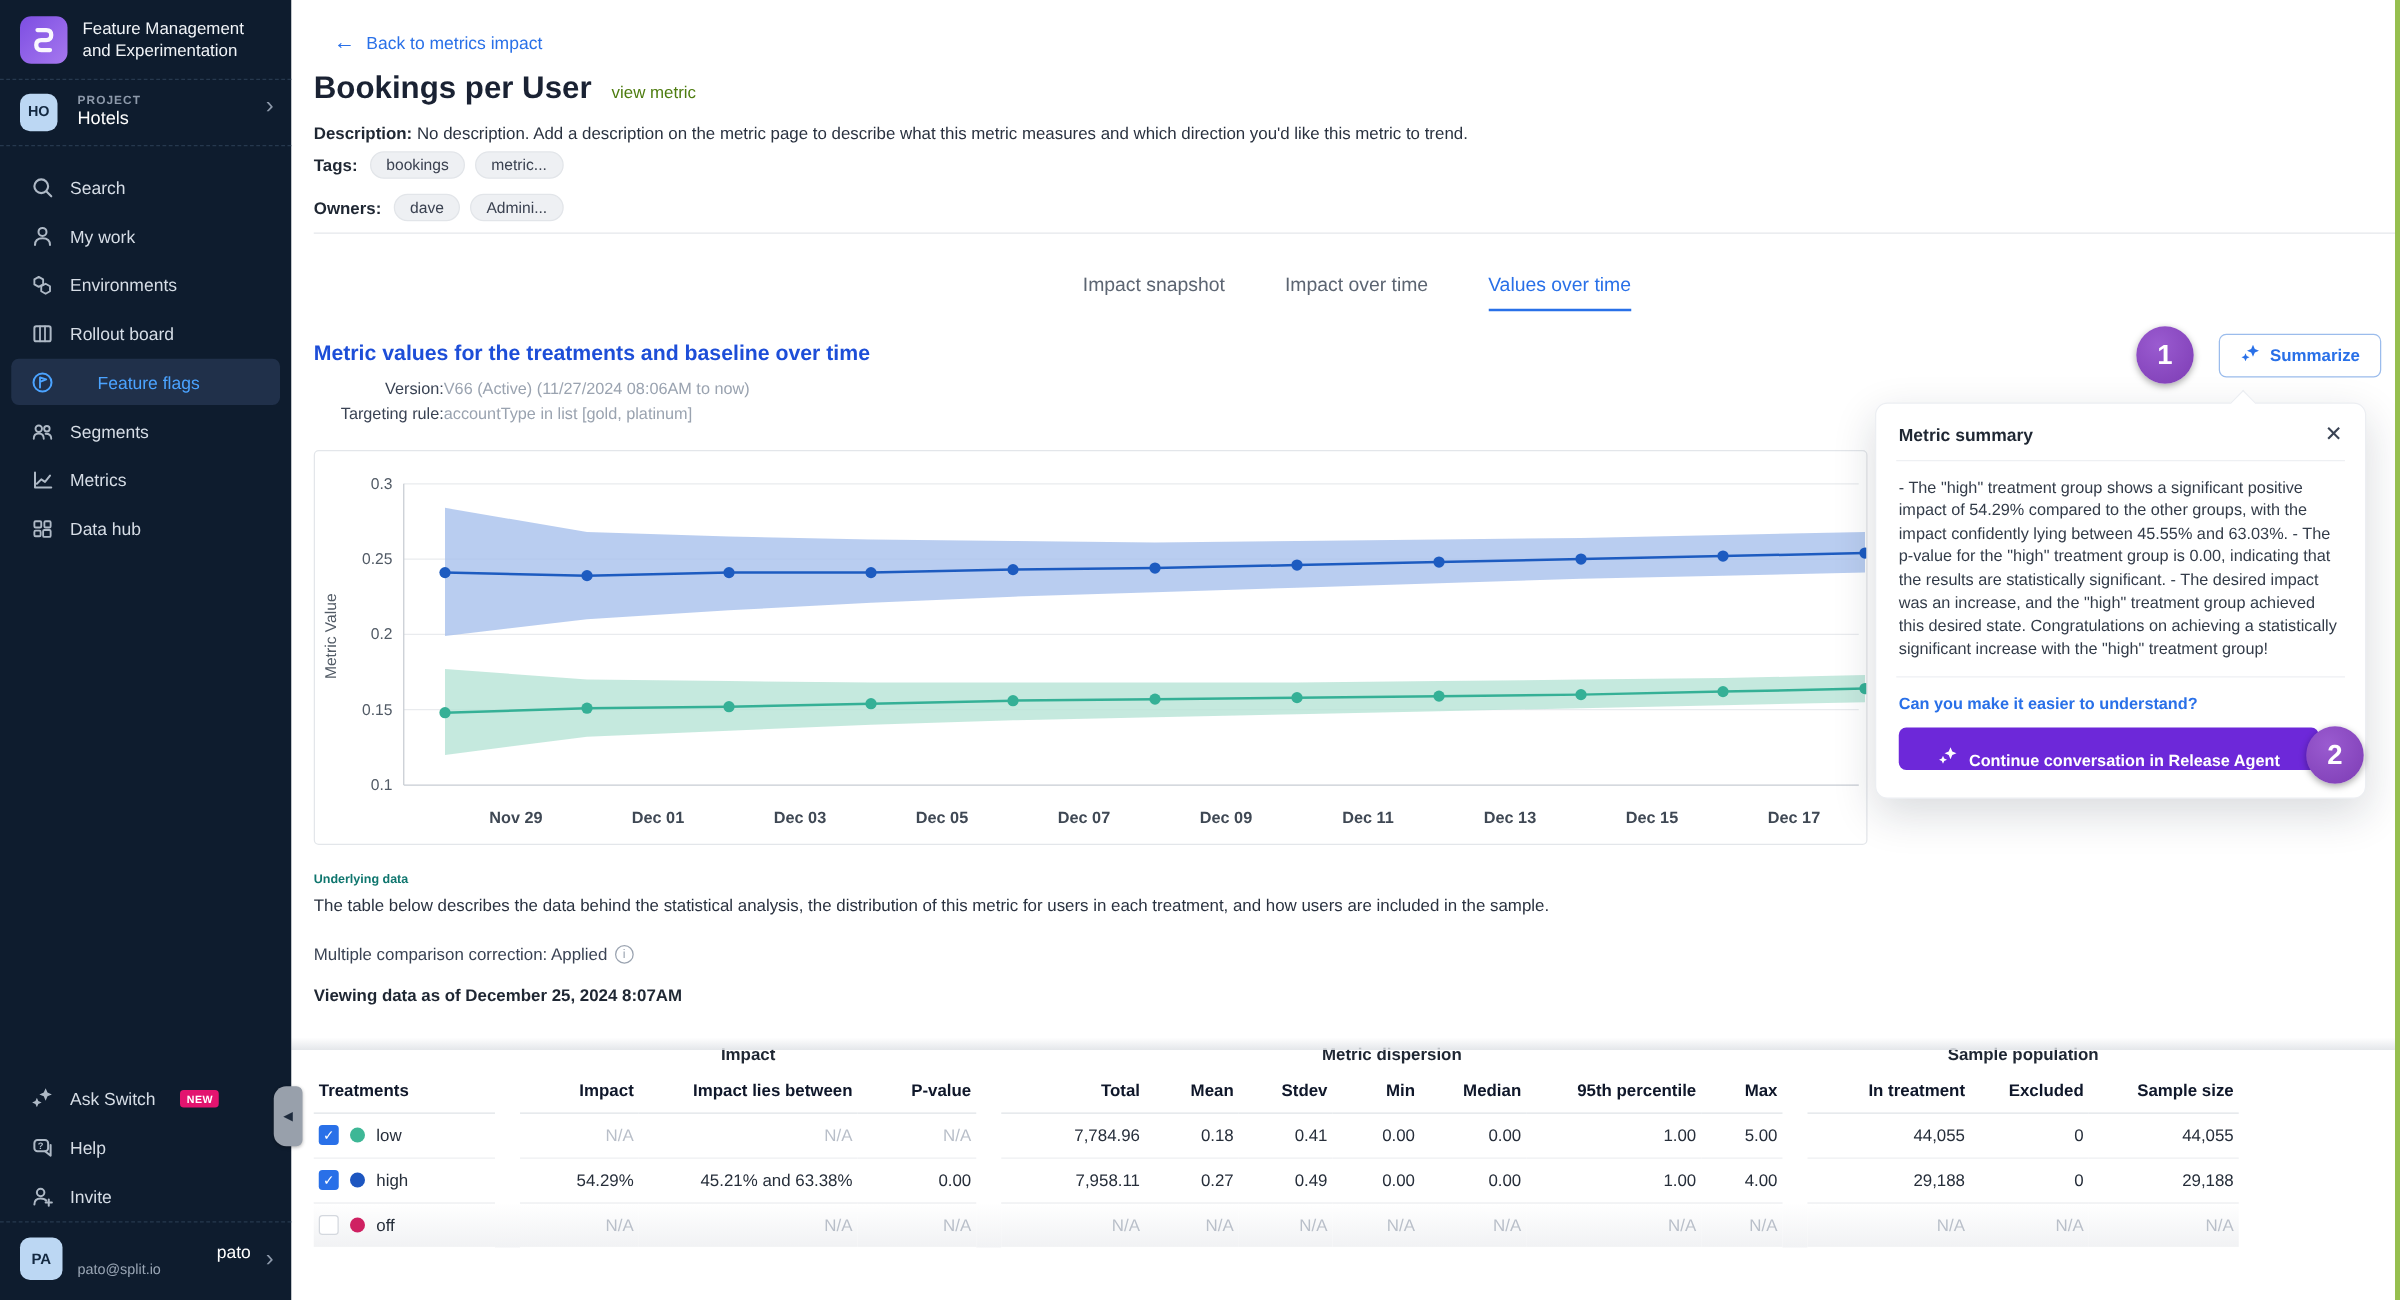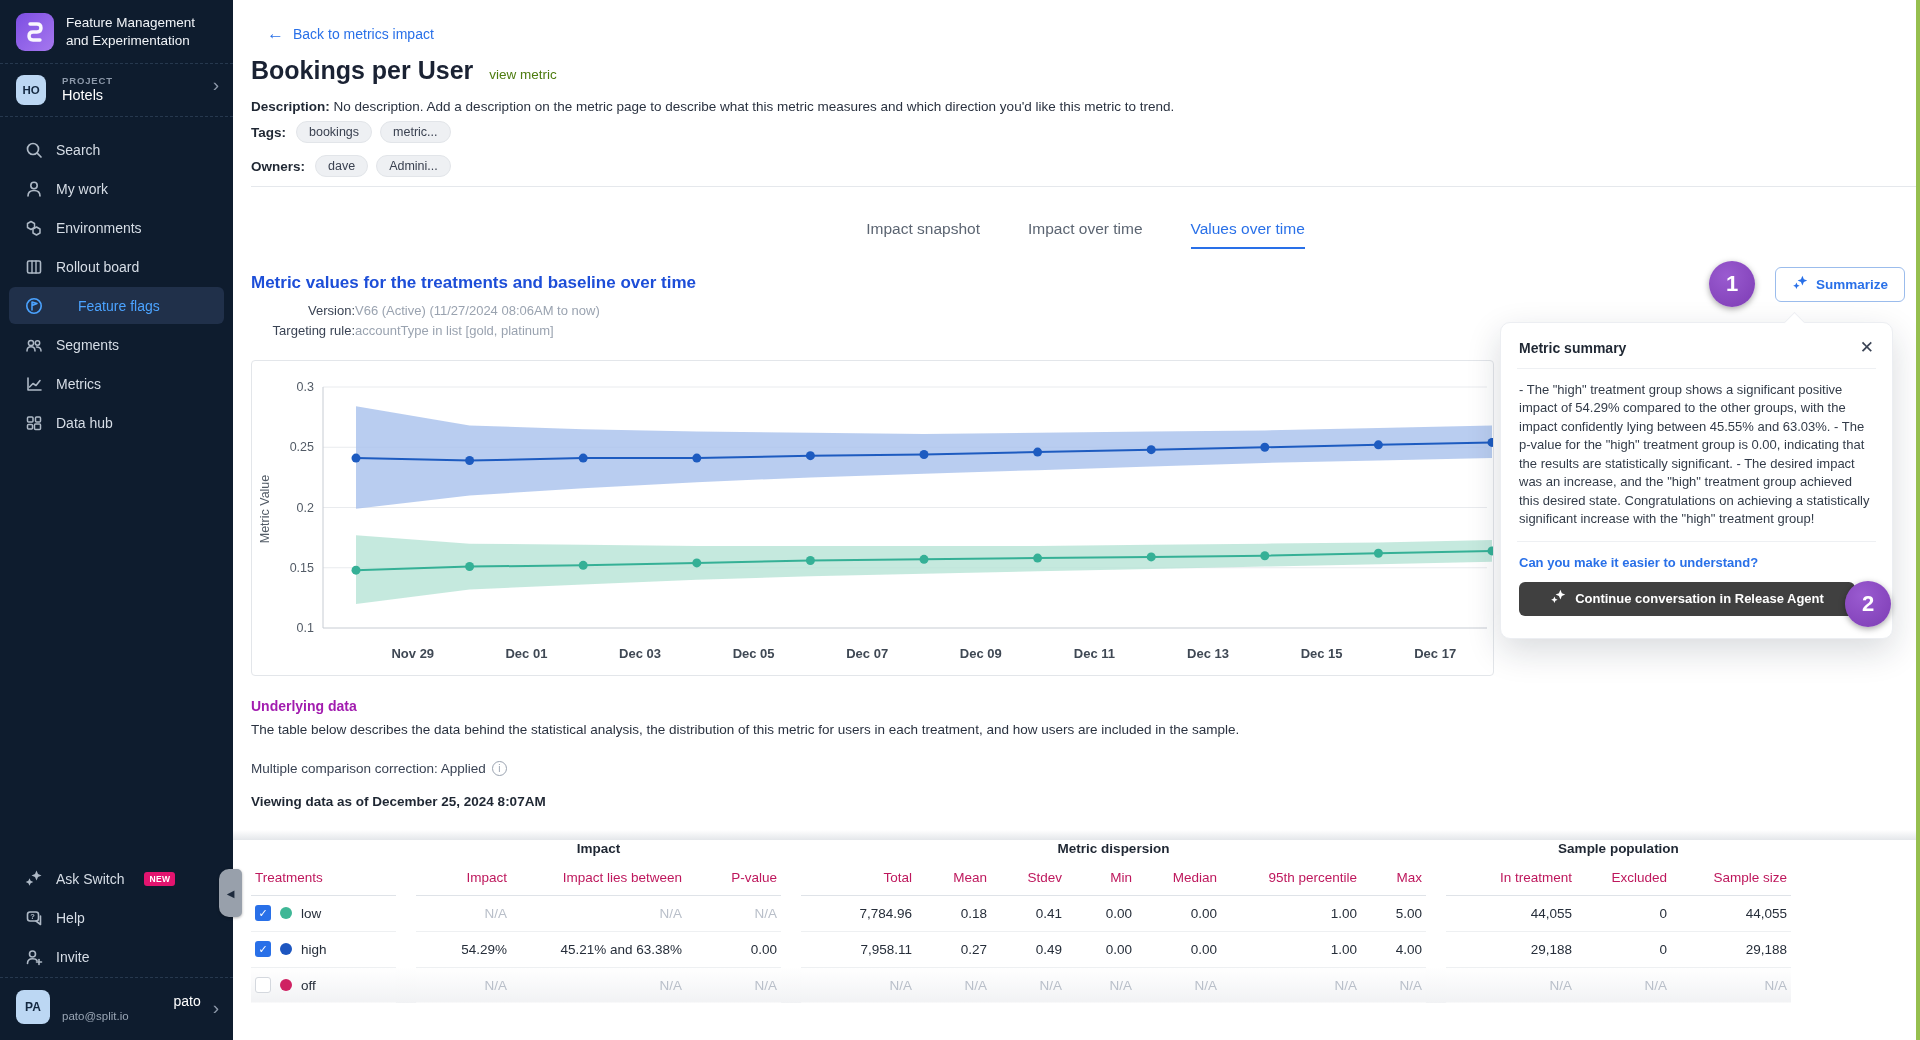--- a/index.html
+++ b/index.html
@@ -71,32 +71,32 @@
   .meta-line { margin-top:10px; display:flex; font-size:13px; }
   .meta-line.second { margin-top:5px; }
   .meta-label { width:104px; color:#3a4354;text-align:right; }
   .meta-value { color:#9aa3b0; }
 
   
   .chart-card { margin-top:22px; width:1243px; height:316px; border:1px solid #e3e6ea; border-radius:4px;
                 background:#fff; position:relative; }
 
   
-  .und-heading { margin-top:22px; font-size:14px; font-weight:bold; color:#a21caf; }
+  .und-heading { margin-top:22px; font-size:10px; font-weight:bold; color:#0f766e; }
   .und-desc { margin-top:8px; font-size:13.5px; color:#2a3240; }
   .correction { margin-top:24px; font-size:13.5px; color:#3a4354; display:flex; align-items:center; gap:6px; }
   .info-circle { width:15px; height:15px; border:1px solid #9aa3b0; border-radius:50%; color:#9aa3b0;
                  font-size:10px; display:inline-flex; align-items:center; justify-content:center; cursor:pointer; }
   .asof { margin-top:18px; font-size:13.5px; font-weight:bold; color:#1f2733; }
 
   
   table.data { margin-top:26px; border-collapse:collapse; table-layout:fixed; }
   table.data td, table.data th { font-size:13.5px; padding:0 4px; height:36px; }
   tr.group-row th { height:26px; font-weight:bold; color:#1f2733; text-align:center; }
-  tr.head-row th { height:34px; font-weight:normal; color:#be185d; text-align:right;
+  tr.head-row th { height:34px; font-weight:bold; color:#0f172a; text-align:right;
                    border-bottom:1px solid #dfe3e8; }
   tr.head-row th.tcol { text-align:left; }
   tr.head-row th.gap, td.gap { border-bottom:none !important; }
   td.num { text-align:right; color:#262e3a; }
   td.na { text-align:right; color:#b9bfc9; }
   tbody td { border-bottom:1px solid #eef0f2; }
   tr.row-off td { border-bottom:none; background:linear-gradient(#fff, #f1f2f4); }
   .treat-cell { display:flex; align-items:center; gap:9px; }
   .cbox { width:16px; height:16px; border-radius:3px; display:flex; align-items:center; justify-content:center;
           font-size:11px; cursor:pointer; flex:none; }
@@ -110,22 +110,22 @@
              border:1px solid #eceef2; border-radius:10px; box-shadow:0 12px 34px rgba(20,30,50,.16);
              padding:16px 18px 22px 18px; }
   .notch { position:absolute; left:286px; top:-8px; width:15px; height:15px; background:#fff;
            transform:rotate(45deg); border-left:1px solid #eceef2; border-top:1px solid #eceef2; }
   .pop-head { display:flex; align-items:center; justify-content:space-between; }
   .pop-title { font-size:14px; font-weight:bold; color:#1f2733; }
   .pop-close { font-size:17px; color:#3a4354; cursor:pointer; line-height:1; }
   .pop-div { border-top:1px solid #eef0f3; margin:12px -2px 12px -2px; }
   .pop-body { font-size:13px; line-height:1.42; color:#333c49; }
   .pop-link { margin-top:13px; font-size:13px; font-weight:bold; color:#2970e8; cursor:pointer; }
-  .pop-cta { margin-top:12px; display:flex; align-items:center; justify-content:center; gap:9px;
-             width:336px; height:34px; background:#404040; color:#fff; font-size:13px; font-weight:bold;
+  .pop-cta { margin-top:12px; display:flex; align-items:flex-end; justify-content:center; gap:9px;
+             width:336px; height:34px; background:#6d28d9; color:#fff; font-size:13px; font-weight:bold;
              border:none; border-radius:6px; cursor:pointer; }
 
   .step-badge { position:absolute; width:46px; height:46px; border-radius:50%; z-index:9;
                 background:radial-gradient(circle at 38% 32%, #9a5bd0, #7d3cb4);
                 color:#fff; font-size:22px; font-weight:bold; display:flex; align-items:center;
                 justify-content:center; box-shadow:0 2px 6px rgba(0,0,0,.35); }
   .badge-1 { left:1709px; top:261px; }
   .badge-2 { left:1845px; top:581px; z-index:10; }
 
   .green-edge { position:absolute; right:0; top:0; width:4px; height:1040px; background:#96bf4f; z-index:20; }

